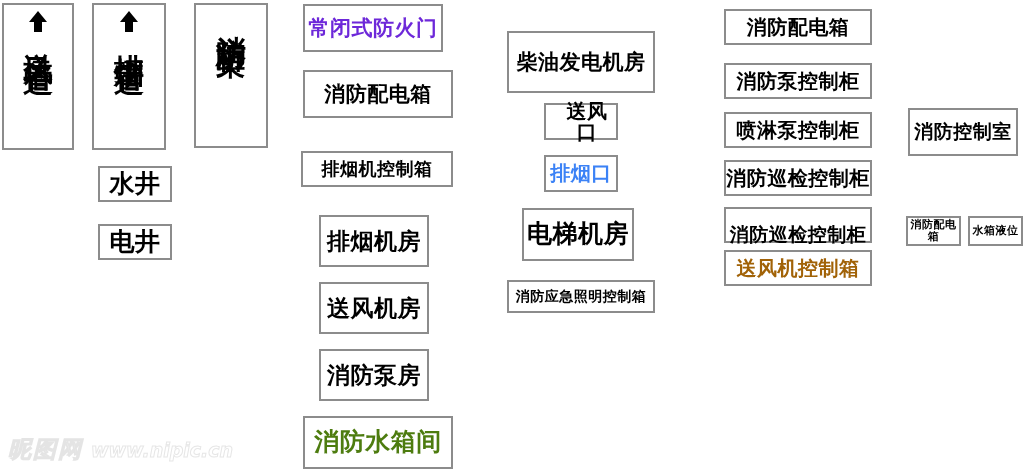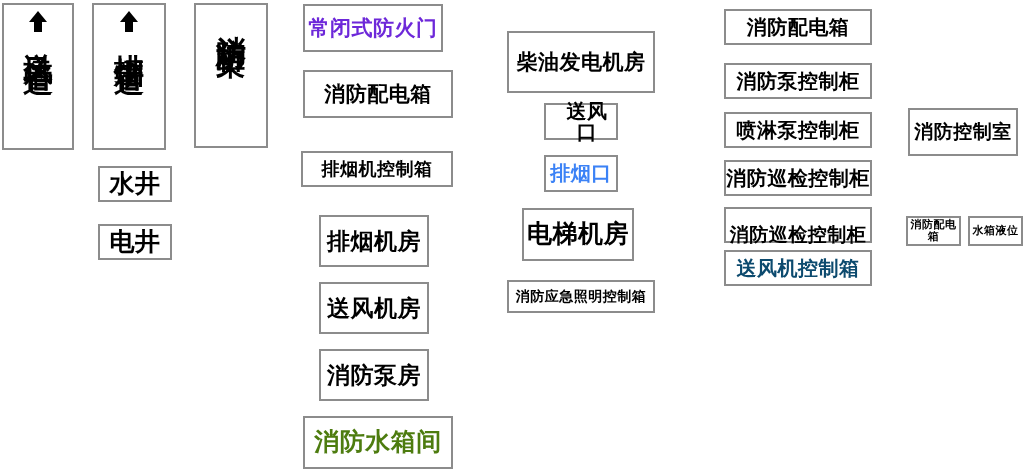--- a/index.html
+++ b/index.html
@@ -187,29 +187,33 @@
       </div>
       <div class="label-box" style="left: 724px; top: 112px; width: 148px; height: 36px; border-color: rgb(140, 140, 140); color: rgb(0, 0, 0);">
         <span style="font-size: 20px;">喷淋泵控制柜</span>
       </div>
       <div class="label-box" style="left: 724px; top: 160px; width: 148px; height: 36px; border-color: rgb(140, 140, 140); color: rgb(0, 0, 0);">
         <span style="font-size: 20px;">消防巡检控制柜</span>
       </div>
       <div class="label-box" style="left: 724px; top: 207px; width: 148px; height: 36px; border-color: rgb(140, 140, 140); color: rgb(0, 0, 0);">
         <span style="font-size: 19px; margin-top: 20px;">消防巡检控制柜</span>
       </div>
-      <div class="label-box" style="left: 724px; top: 250px; width: 148px; height: 36px; border-color: rgb(140, 140, 140); color: #0c4a6e;">
+      <div class="label-box" style="left: 724px; top: 250px; width: 148px; height: 36px; border-color: rgb(140, 140, 140); color: #a16207;">
         <span style="font-size: 20px;">送风机控制箱</span>
       </div>
       <div class="label-box" style="left: 908px; top: 108px; width: 110px; height: 48px; border-color: rgb(140, 140, 140); color: rgb(0, 0, 0);">
         <span style="font-size: 19px;">消防控制室</span>
       </div>
       <div class="label-box" style="left: 906px; top: 216px; width: 55px; height: 30px; border-color: rgb(140, 140, 140); color: rgb(0, 0, 0);">
         <span style="font-size: 11px;">消防配电箱</span>
       </div>
       <div class="label-box" style="left: 968px; top: 216px; width: 55px; height: 30px; border-color: rgb(140, 140, 140); color: rgb(0, 0, 0);">
         <span style="font-size: 11px;">水箱液位</span>
       </div>
     </div>
 
+  <div id="watermark">
+    <span class="wm-cn">昵图网</span>
+    <span class="wm-url">www.nipic.cn</span>
+  </div>
 
 
 </div>
 
 </body></html>

